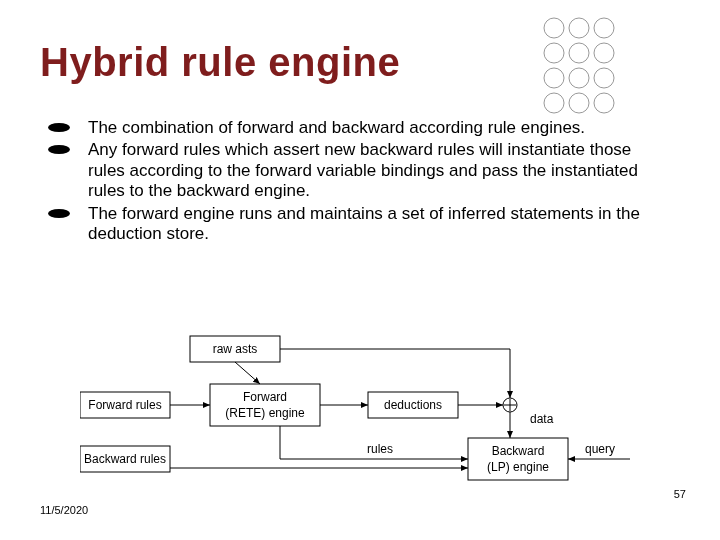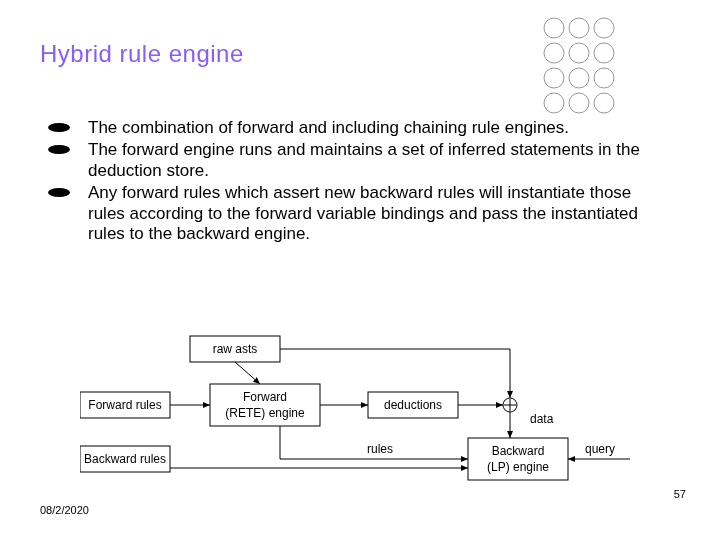--- a/index.html
+++ b/index.html
@@ -17,23 +17,23 @@
     position: relative;
     width: 720px;
     height: 540px;
     box-sizing: border-box;
     padding: 0;
   }
   .title {
     position: absolute;
     left: 40px;
     top: 40px;
-    font-size: 24px;
-    font-weight: normal;
-    color: #8b5cf6;
+    font-size: 40px;
+    font-weight: bold;
+    color: #7f1d1d;
     letter-spacing: 0.5px;
   }
   .ornament {
     position: absolute;
     top: 8px;
     right: 86px;
   }
   .ornament svg { display: block; }
   .content {
     position: absolute;
@@ -120,29 +120,29 @@
     </g>
   </svg>
 </div>
 
 <div class="title">Hybrid rule engine</div>
 
 <div class="content">
   <ul class="bullets">
     <li>
       <span class="dot"></span>
-      <span class="txt">The combination of forward and including chaining rule engines.</span>
+      <span class="txt">The combination of forward and backward according rule engines.</span>
+    </li>
+    <li>
+      <span class="dot"></span>
+      <span class="txt">Any forward rules which assert new backward rules will instantiate those rules according to the forward variable bindings and pass the instantiated rules to the backward engine.</span>
     </li>
     <li>
       <span class="dot"></span>
       <span class="txt">The forward engine runs and maintains a set of inferred statements in the deduction store.</span>
-    </li>
-    <li>
-      <span class="dot"></span>
-      <span class="txt">Any forward rules which assert new backward rules will instantiate those rules according to the forward variable bindings and pass the instantiated rules to the backward engine.</span>
     </li>
   </ul>
 </div>
 
 <div class="diagram">
   <svg viewBox="0 0 560 160">
     <defs>
       <marker id="arrow" markerWidth="8" markerHeight="8" refX="7" refY="3" orient="auto">
         <path d="M0,0 L7,3 L0,6 Z" fill="#000"></path>
       </marker>
@@ -188,16 +188,16 @@
     <line x1="378" y1="77" x2="423" y2="77" stroke="#000" marker-end="url(#arrow)"></line>
 
     <line x1="430" y1="84" x2="430" y2="110" stroke="#000" marker-end="url(#arrow)"></line>
     <text x="450" y="95" class="dlabel">data</text>
 
     <line x1="550" y1="131" x2="488" y2="131" stroke="#000" marker-end="url(#arrow)"></line>
     <text x="520" y="125" text-anchor="middle" class="dlabel">query</text>
   </svg>
 </div>
 
-<div class="footer-date">08/2/2020</div>
+<div class="footer-date">11/5/2020</div>
 <div class="footer-page">57</div>
 
 </div>
 
 </body></html>

